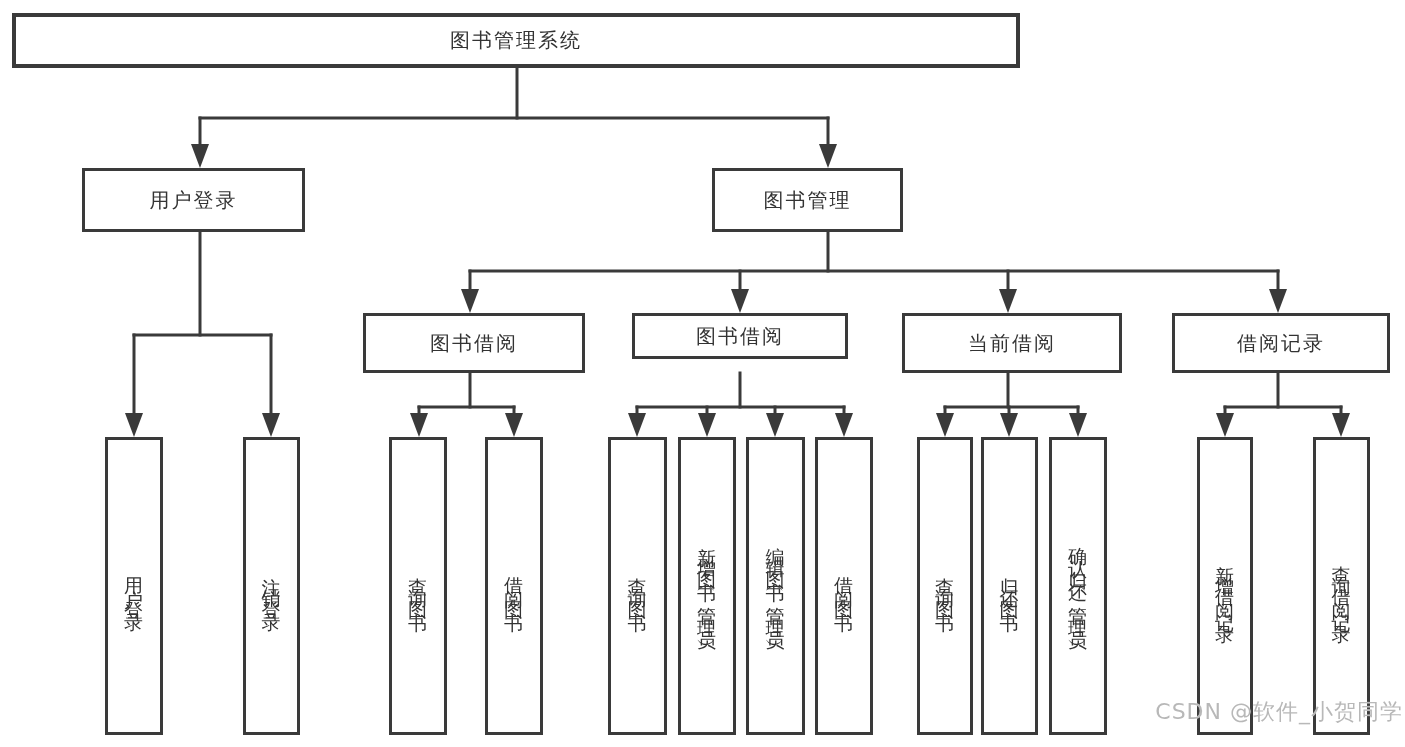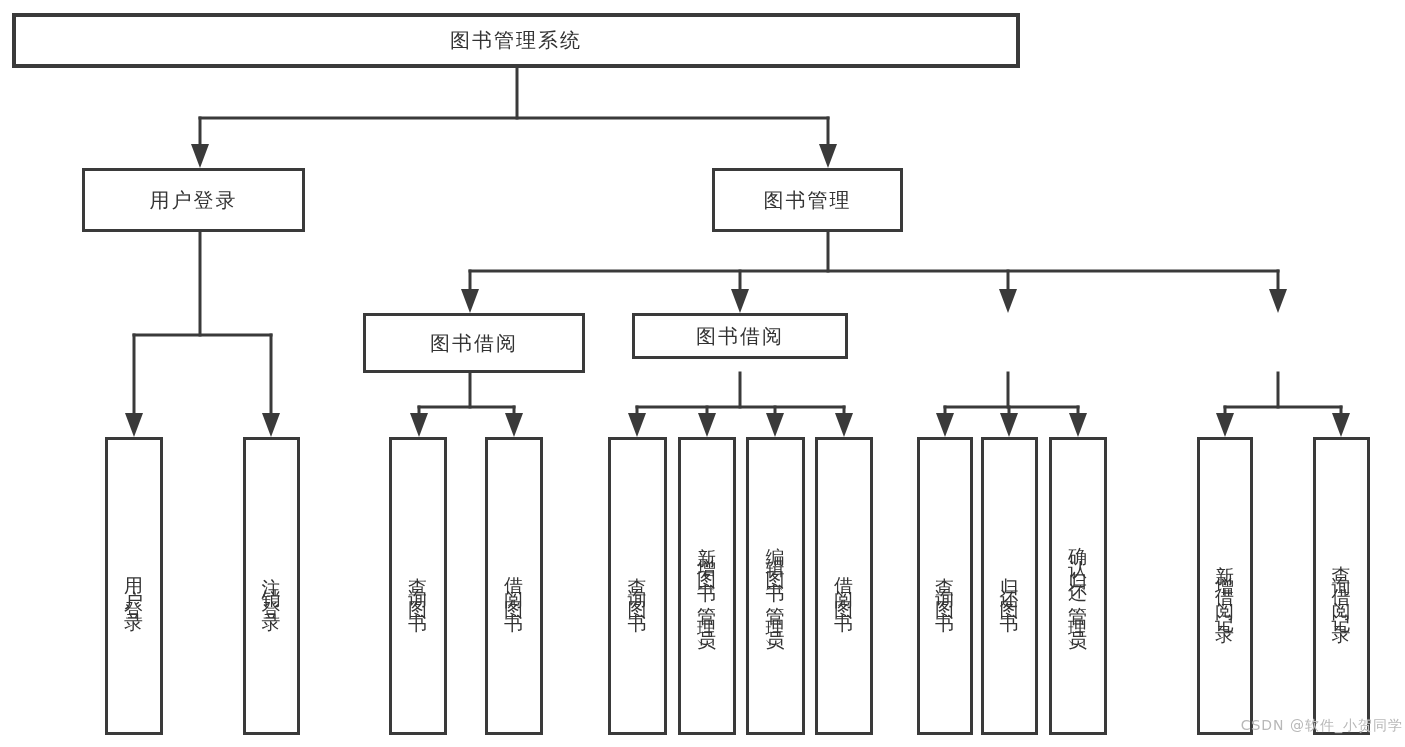--- a/index.html
+++ b/index.html
@@ -42,23 +42,23 @@
     text-orientation:mixed;
     font-size:19px;
     letter-spacing:12px;
     line-height:1;
     color:var(--text);
     white-space:nowrap;
   }
   #watermark{
     position:absolute;
     right:2px;
-    bottom:12px;
+    bottom:20px;
     z-index:3;
-    font-size:14px;
+    font-size:22px;
     color:var(--wm);
     letter-spacing:1px;
     text-shadow:0 0 1px #ffffff;
     white-space:nowrap;
   }
 </style>
 </head>
 <body>
 
 <div id="stage">
@@ -128,20 +128,26 @@
   <div class="box" style="left:712px;top:168px;width:191px;height:64px;">
     <span class="hlabel">图书管理</span>
   </div>
 
   <div class="box" style="left:363px;top:313px;width:222px;height:60px;">
     <span class="hlabel">图书借阅</span>
   </div>
   <div class="box" style="left:632px;top:313px;width:216px;height:46px;">
     <span class="hlabel">图书借阅</span>
   </div>
+  <div class="box" style="left:902px;top:313px;width:220px;height:60px;">
+    <span class="hlabel">当前借阅</span>
+  </div>
+  <div class="box" style="left:1172px;top:313px;width:218px;height:60px;">
+    <span class="hlabel">借阅记录</span>
+  </div>
 
   <div class="box leaf" style="left:105px;width:58px;">
     <span class="vtext">用户登录</span>
   </div>
   <div class="box leaf" style="left:243px;width:57px;">
     <span class="vtext">注销登录</span>
   </div>
 
   <div class="box leaf" style="left:389px;width:58px;">
     <span class="vtext">查询图书</span>

